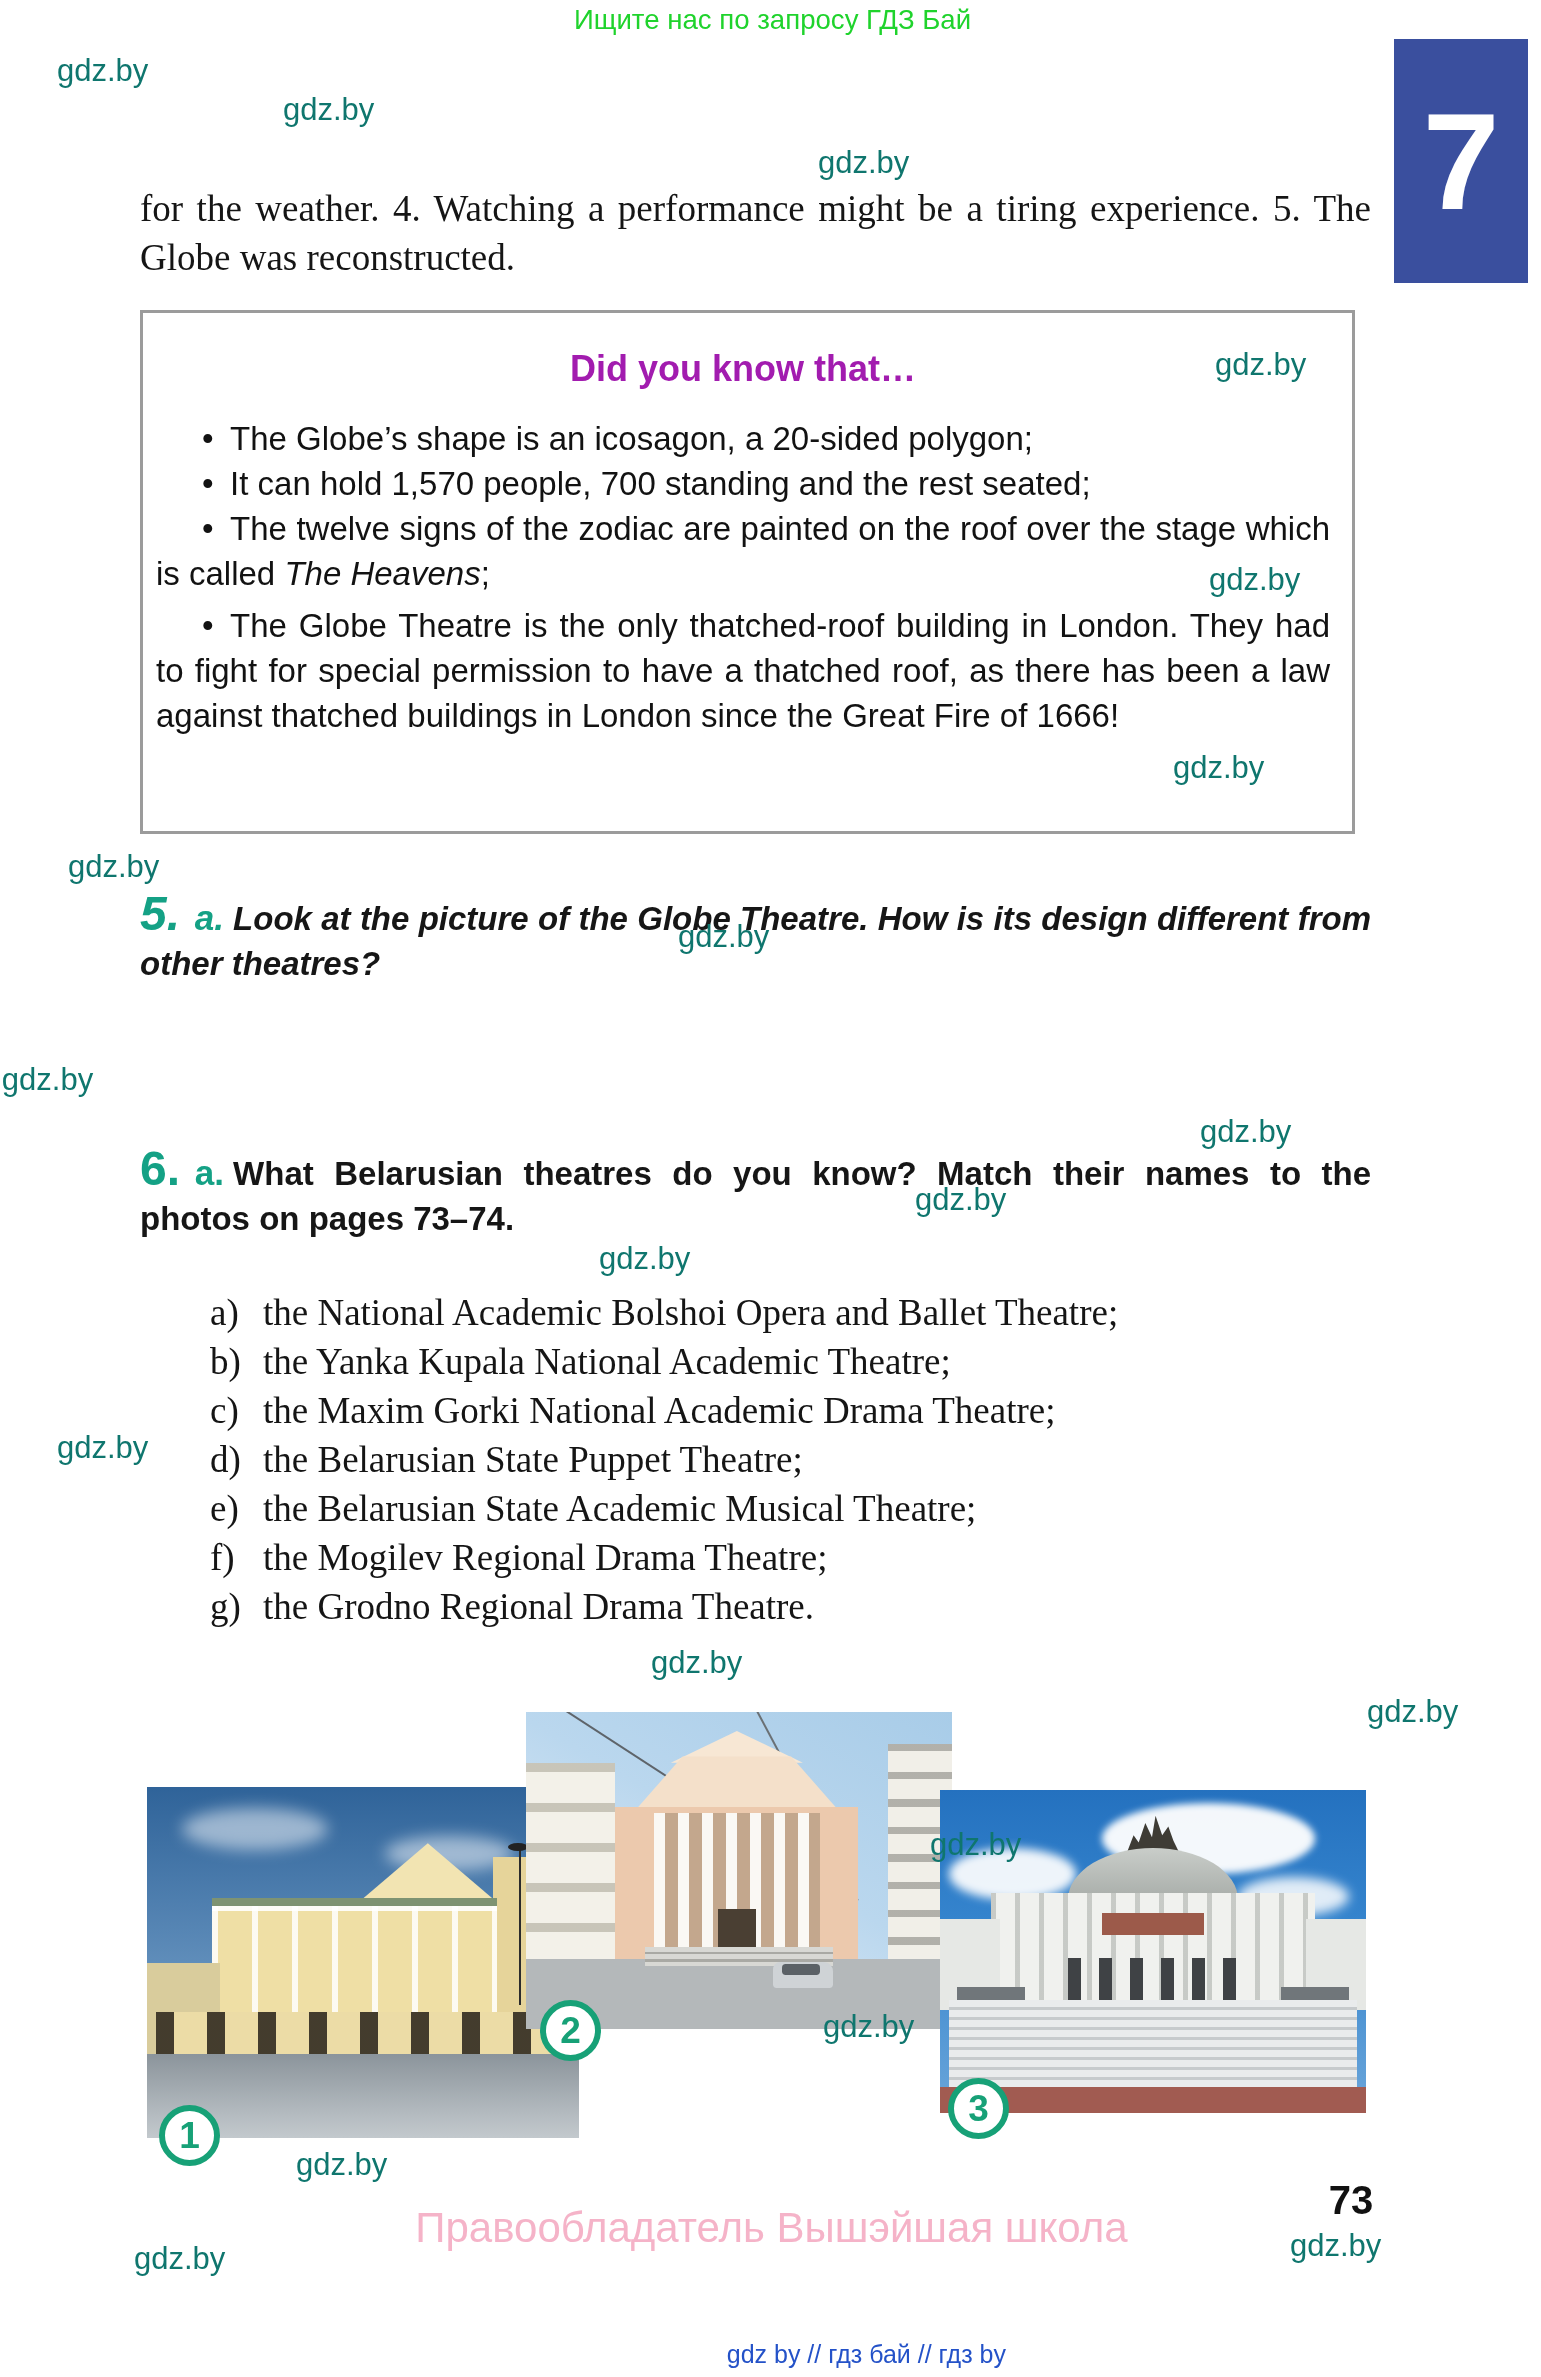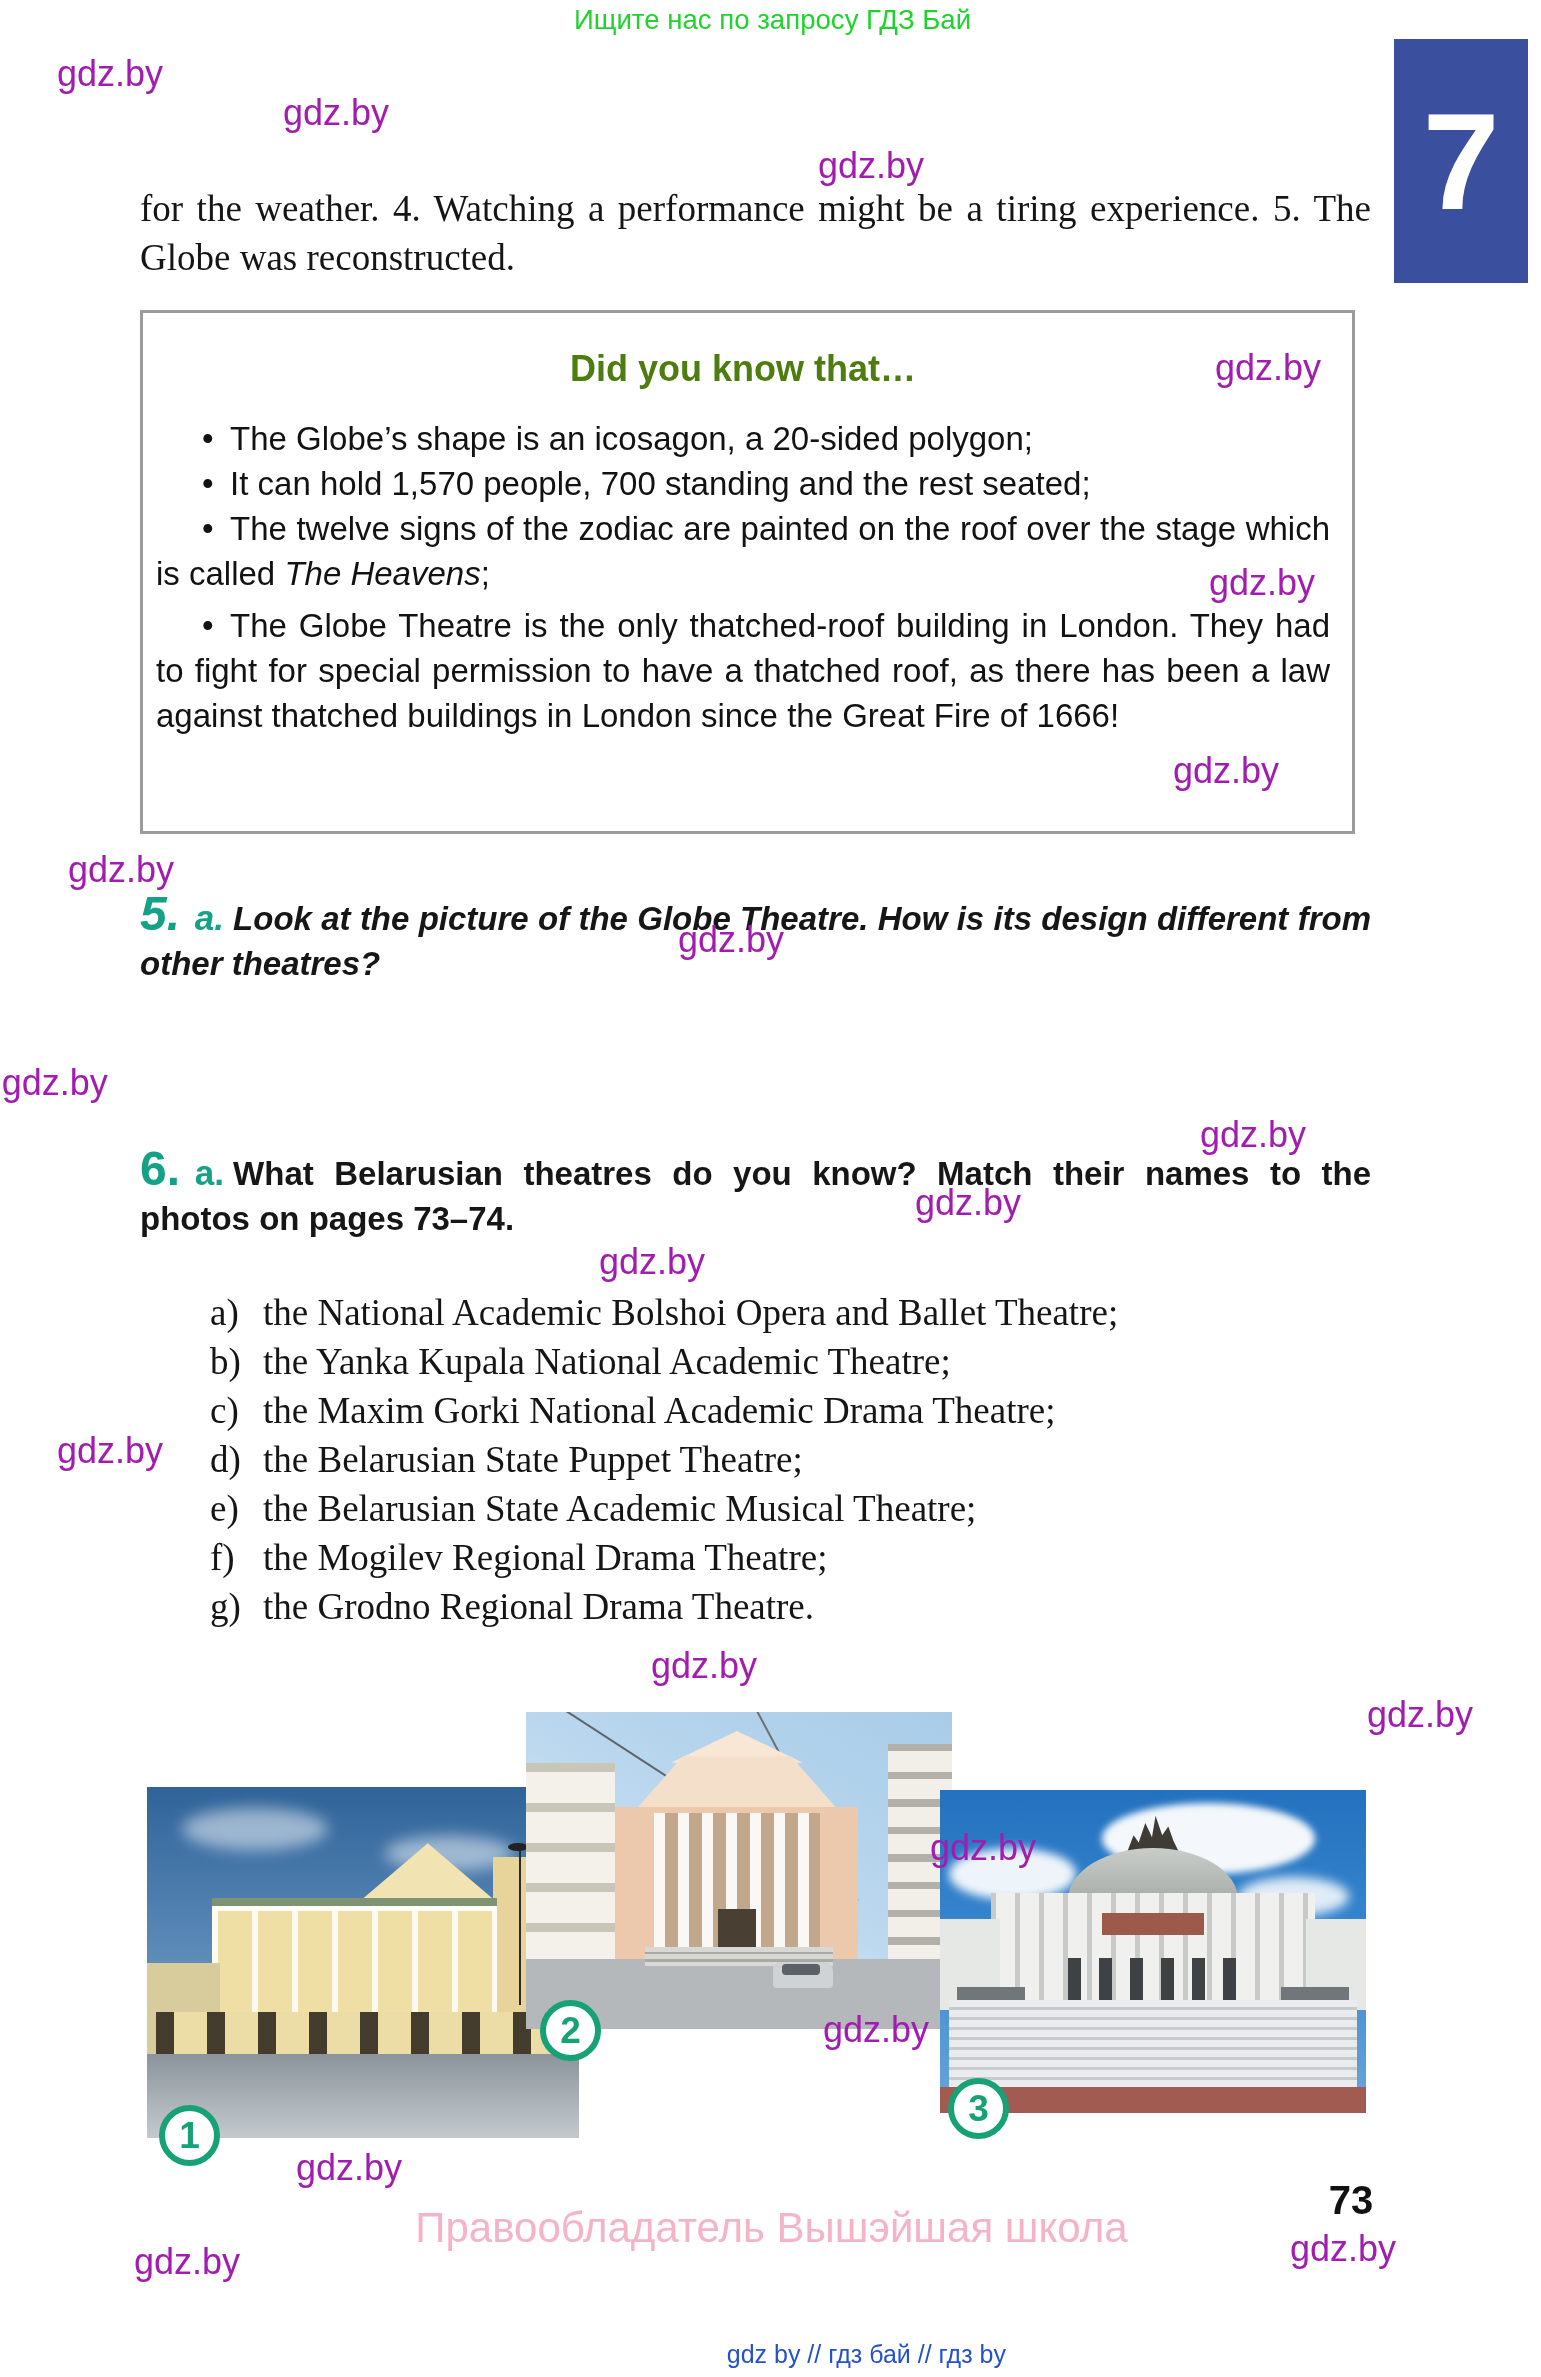--- a/index.html
+++ b/index.html
@@ -2,21 +2,21 @@
 <html style="font-size:14.7px"><head>
 <meta charset="utf-8">
 <style>
   html,body{margin:0;padding:0;background:#e8e8e8;}
   .page{position:relative;width:1541px;height:2377px;background:#ffffff;overflow:hidden;
         font-family:"Liberation Sans",sans-serif;color:#141414;margin:0 auto;}
 
   
   .promo{position:absolute;left:515px;top:3.7px;width:515px;text-align:center;
          font-size:27.6px;color:#1fd32c;white-space:nowrap;}
-  .wm{position:absolute;font-size:36px;color:#a21caf;white-space:nowrap;z-index:50;}
+  .wm{position:absolute;font-size:31px;color:#0f766e;white-space:nowrap;z-index:50;}
   .wm1{left:57px;top:53px;}   .wm2{left:283px;top:92px;}  .wm3{left:818px;top:145px;}
   .wm4{left:1215px;top:347px;}.wm5{left:1209px;top:562px;} .wm6{left:1173px;top:750px;}
   .wm7{left:68px;top:849px;}  .wm8{left:678px;top:919px;} .wm9{left:1.8px;top:1062px;}
   .wm10{left:1200px;top:1114px;}.wm11{left:915px;top:1182px;}.wm12{left:599px;top:1241px;}
   .wm13{left:57px;top:1430px;} .wm14{left:651px;top:1645px;}.wm15{left:1367px;top:1694px;}
   .wm16{left:930px;top:1827px;}.wm17{left:823px;top:2009px;}.wm18{left:296px;top:2147px;}
   .wm19{left:1290px;top:2228px;}.wm20{left:134px;top:2241px;}
 
   
   .chapter-tab{position:absolute;left:1394px;top:39px;width:134px;height:244px;
@@ -24,21 +24,21 @@
   .chapter-tab span{color:#ffffff;font-size:138px;font-weight:bold;line-height:1;}
 
   
   .intro{position:absolute;left:140px;top:184px;width:1231px;margin:0;
          font-family:"Liberation Serif",serif;font-size:37px;line-height:49px;
          text-align:justify;color:#151515;}
 
   
   .fact-box{position:absolute;left:140px;top:310px;width:1215px;height:524px;
             border:3.7px solid #9b9b9b;box-sizing:border-box;padding:35px 22px 0 13px;}
-  .box-title{margin:0 0 26px 0;text-align:center;font-size:36px;font-weight:bold;color:#4d7c0f;}
+  .box-title{margin:0 0 26px 0;text-align:center;font-size:36px;font-weight:bold;color:#a21caf;}
   .bullet{margin:0;font-size:33px;line-height:45px;text-align:justify;color:#121212;text-indent:46px;}
   .bullet.last{margin-top:7.4px;}
   .bdot{padding-right:16.5px;}
   .it{font-style:italic;}
 
   
   .ex{position:absolute;left:140px;width:1231px;margin:0;text-align:justify;
       font-size:33px;font-weight:bold;color:#161616;line-height:45px;}
   .ex-num{font-size:48px;color:#14a185;margin-right:14.7px;line-height:1;}
   .ex-letter{font-size:35px;color:#14a185;margin-right:9.2px;}

